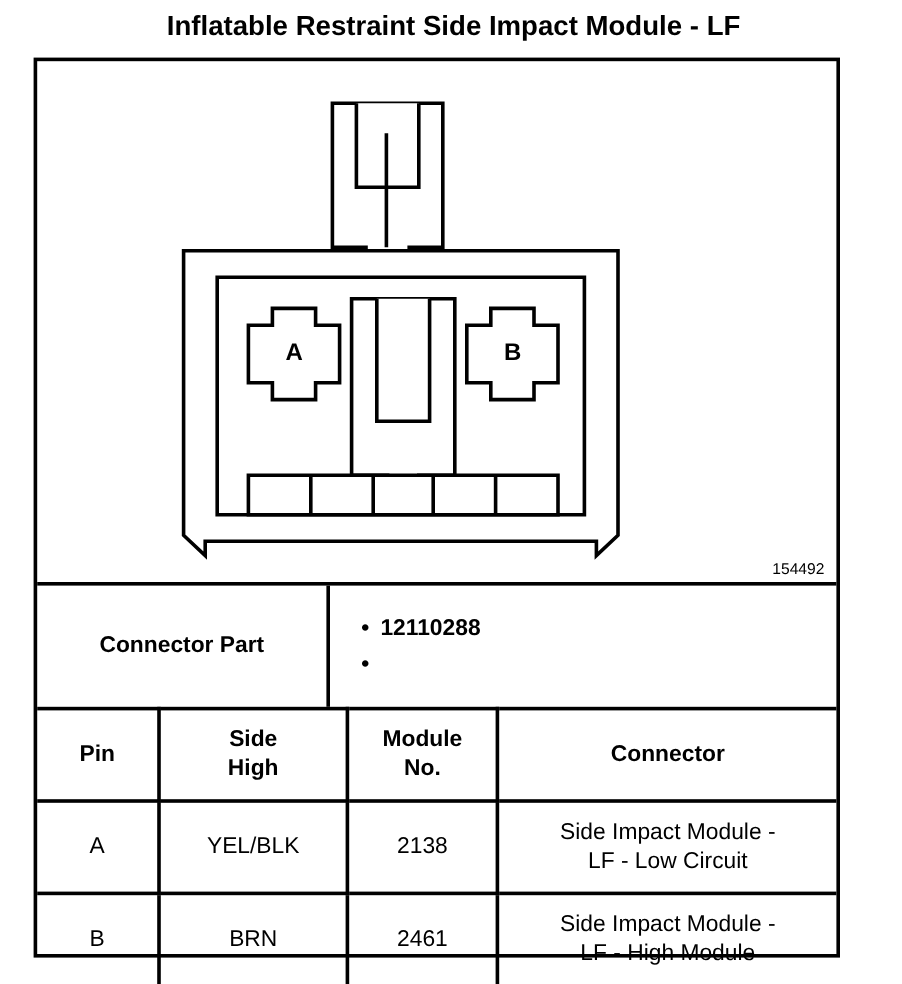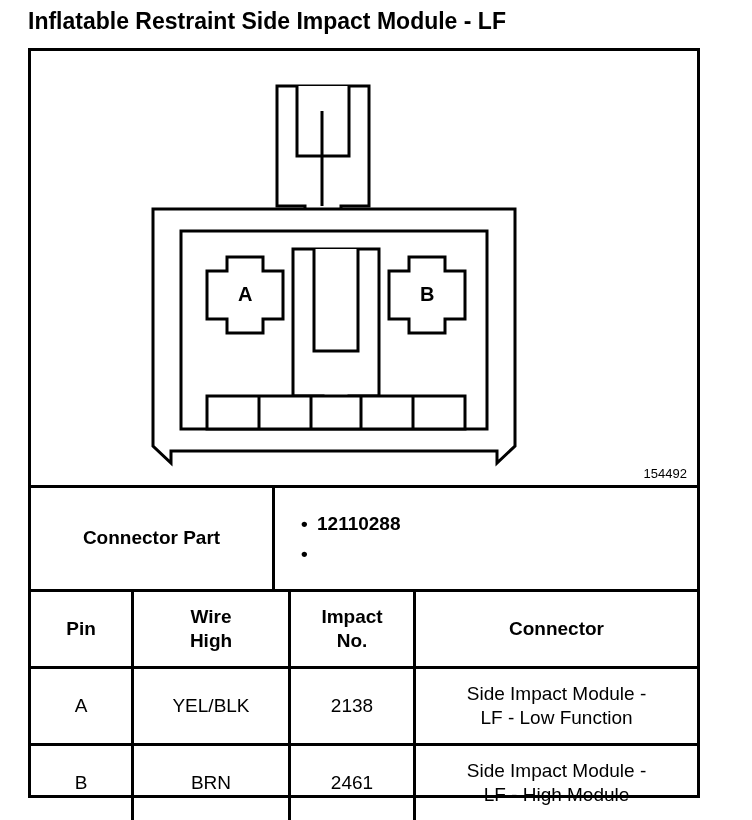--- a/index.html
+++ b/index.html
@@ -19,20 +19,21 @@
     position: absolute;
     left: 0; top: 0;
     width: 752px;
     height: 820px;
   }
   .title {
     position: absolute;
     left: 28px;
     top: 8px;
     width: 700px;
+    text-align: center;
     font-size: 23px;
     font-weight: bold;
     letter-spacing: 0px;
     white-space: nowrap;
   }
   .outer-box {
     position: absolute;
     left: 28px;
     top: 48px;
     width: 672px;
@@ -198,36 +199,36 @@
           <span class="bullet-dot">•</span>
         </div>
       </div>
     </div>
 
     <table class="pin-table">
       <tbody>
           <tr class="head-row">
         <th class="col-pin vsep">Pin</th>
         <th class="col-wire vsep">
-          <div>Wire</div>
+          <div>Side</div>
           <div>High</div>
         </th>
         <th class="col-circ vsep">
-          <div>Impact</div>
+          <div>Module</div>
           <div>No.</div>
         </th>
         <th class="fn">Connector</th>
       </tr>
       <tr class="data-row">
         <td class="col-pin vsep">A</td>
         <td class="col-wire vsep">YEL/BLK</td>
         <td class="col-circ vsep">2138</td>
         <td class="fn">
           <div>Side Impact Module -</div>
-          <div>LF - Low Function</div>
+          <div>LF - Low Circuit</div>
         </td>
       </tr>
       <tr class="data-row">
         <td class="col-pin vsep">B</td>
         <td class="col-wire vsep">BRN</td>
         <td class="col-circ vsep">2461</td>
         <td class="fn">
           <div>Side Impact Module -</div>
           <div>LF - High Module</div>
         </td>

